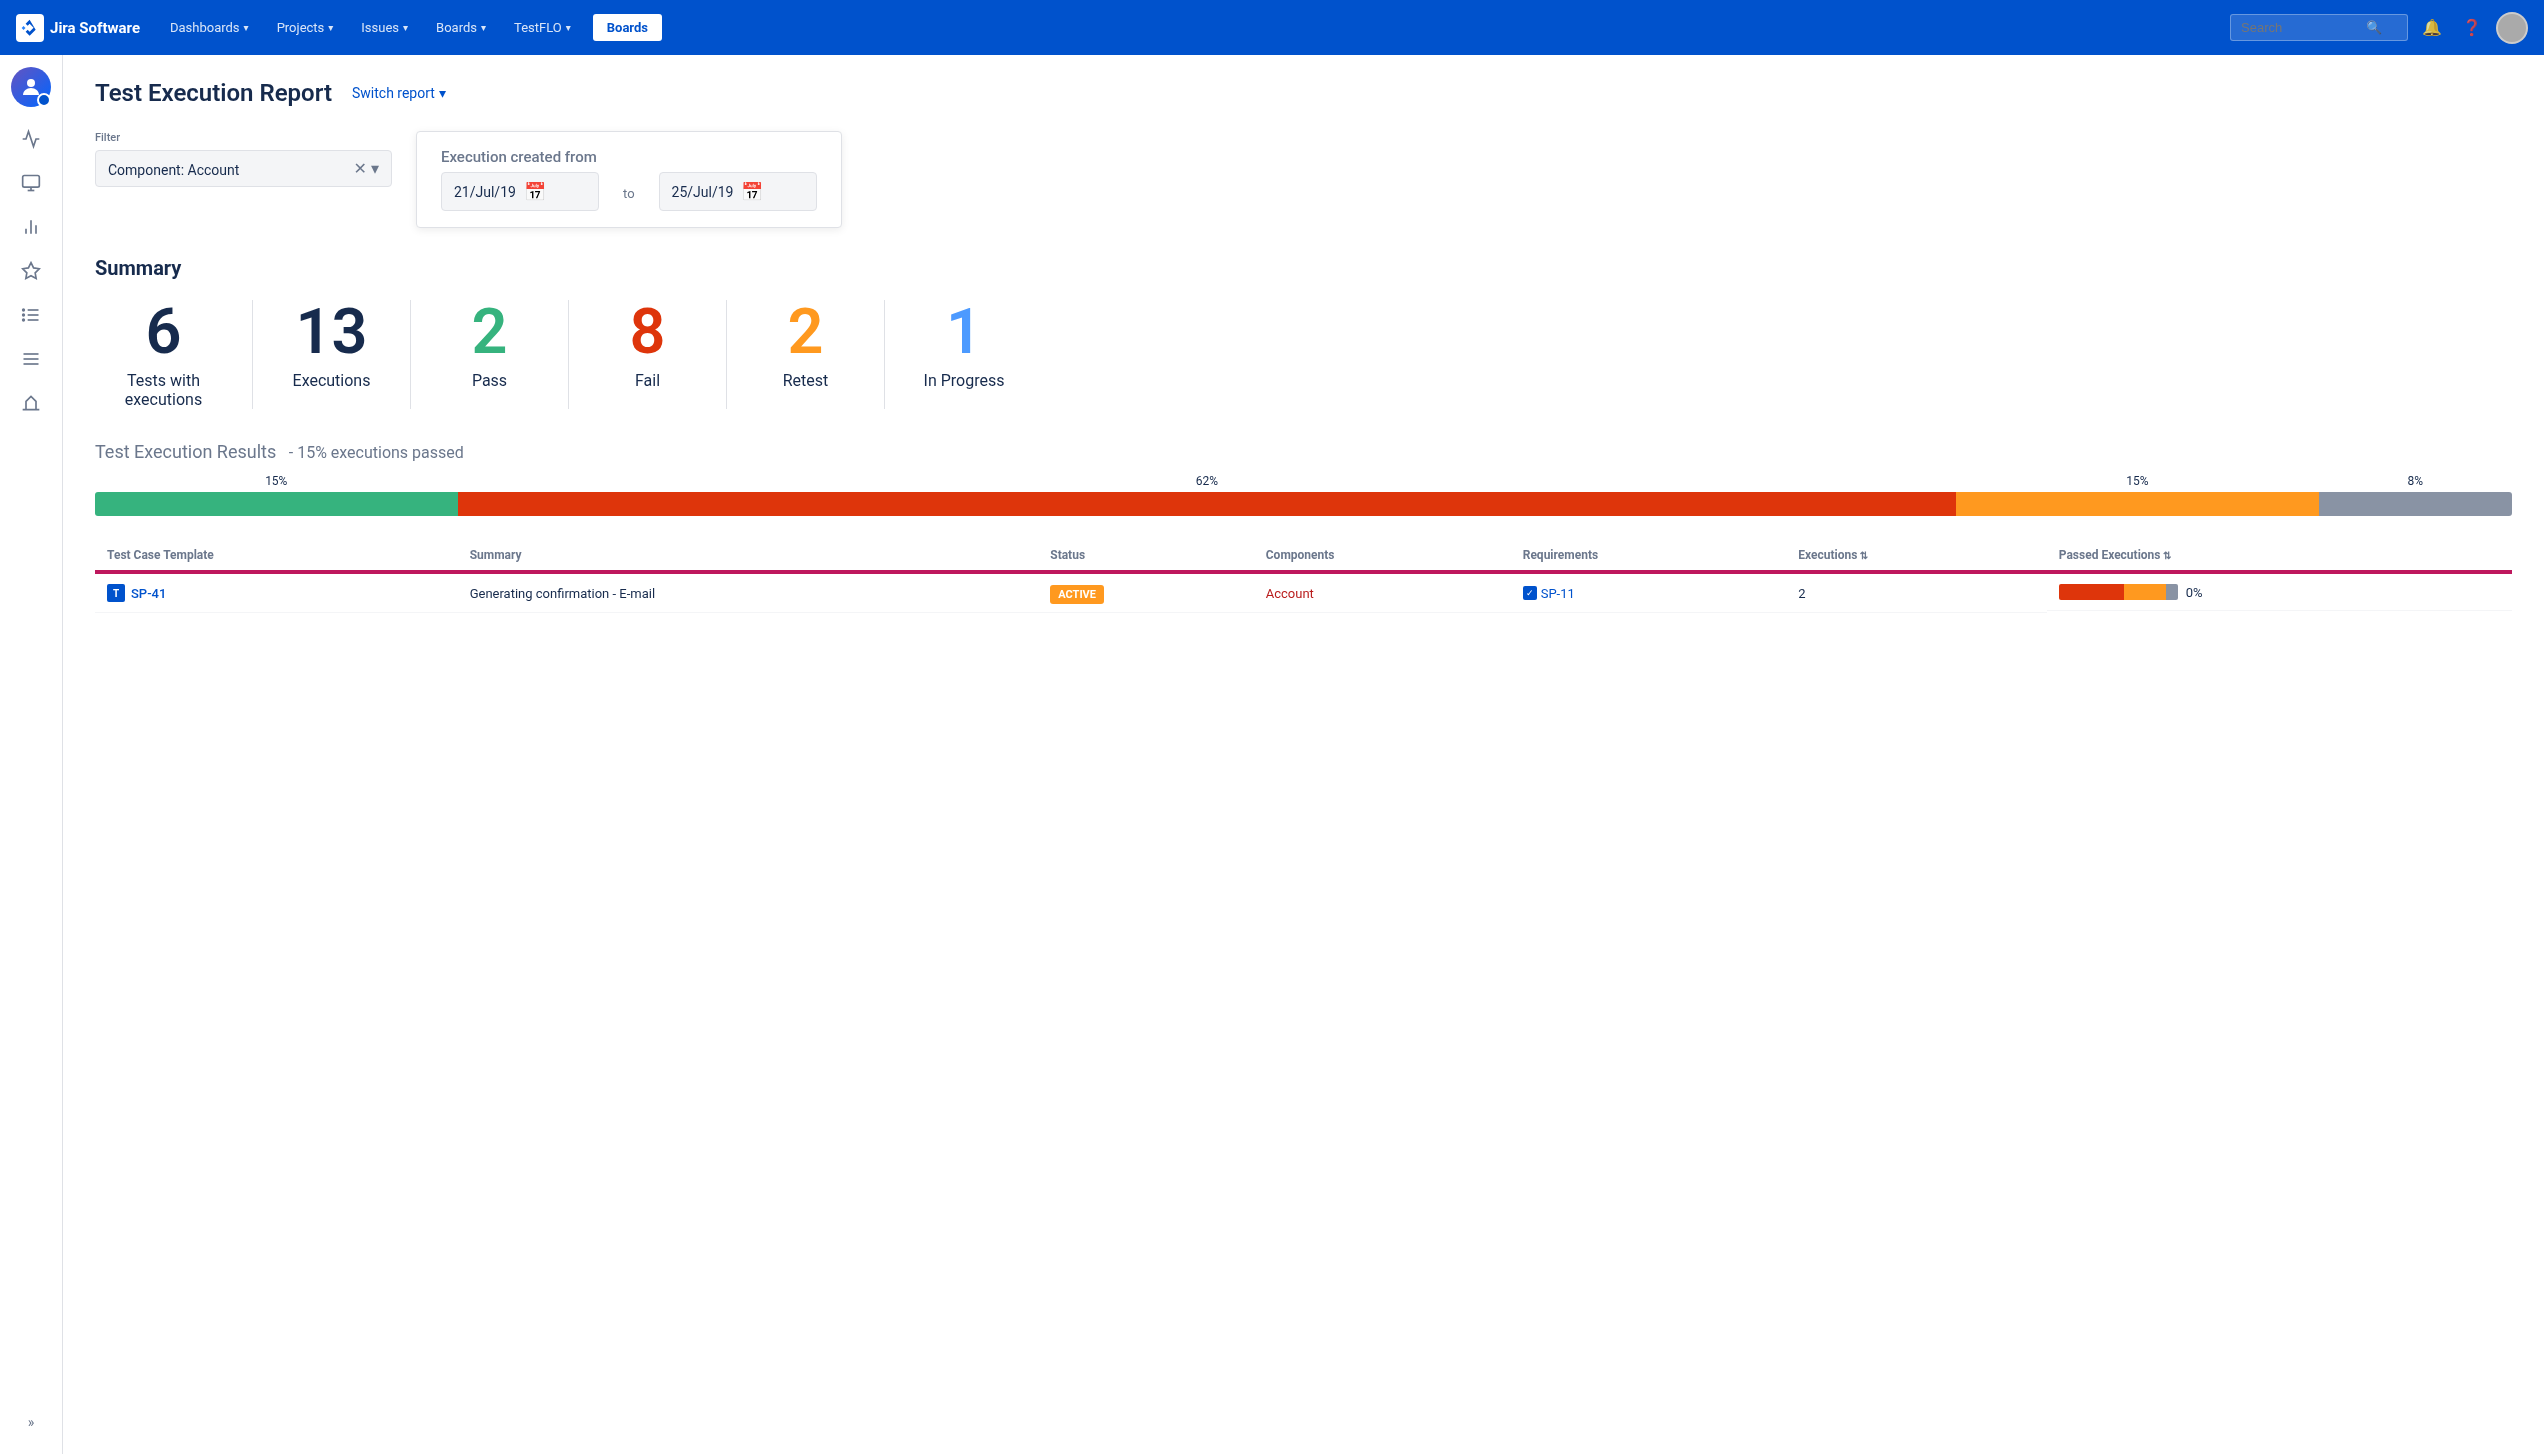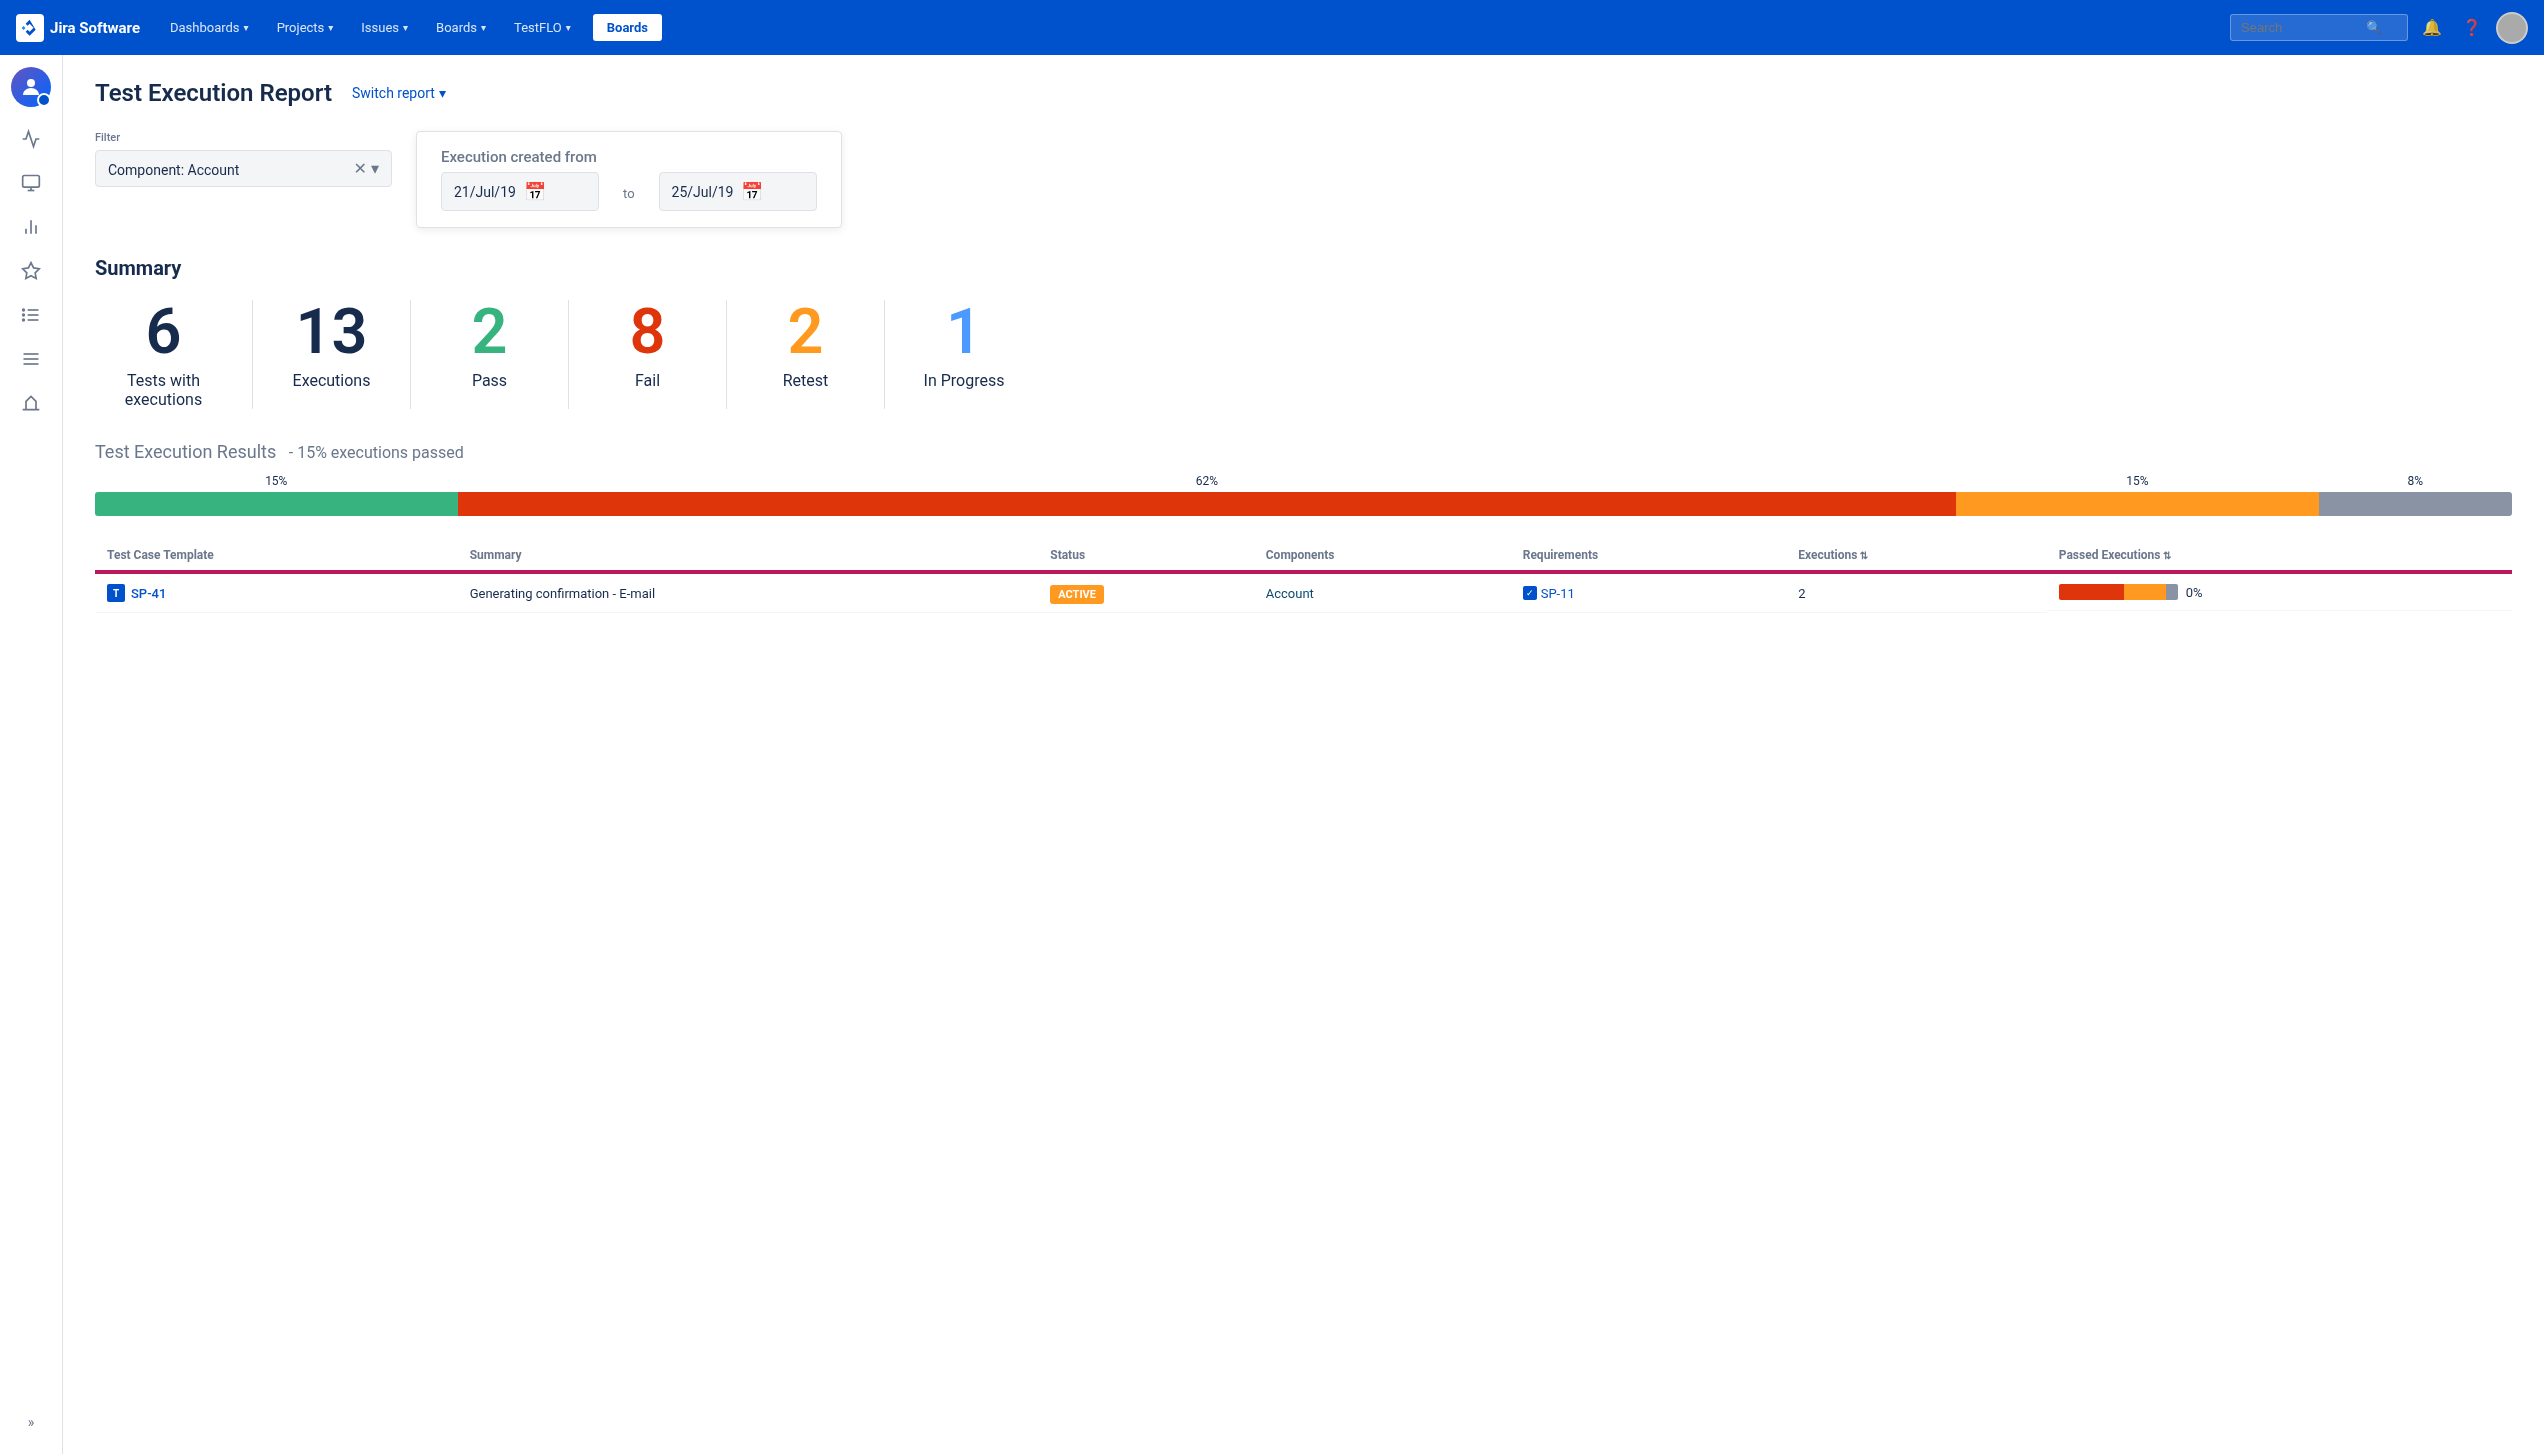--- a/index.html
+++ b/index.html
@@ -328,21 +328,21 @@
       color: white; font-size: 10px; font-weight: 700;
     }
     .status-badge {
       background: #ff991f;
       color: white;
       font-size: 11px;
       font-weight: 700;
       padding: 3px 8px;
       border-radius: 3px;
     }
-    .component-link { color: #0c4a6e; cursor: pointer; text-align: center; }
+    .component-link { color: #b91c1c; cursor: pointer; text-align: center; }
     .requirement-item {
       display: flex; align-items: center; gap: 4px;
       color: #0052cc;
     }
     .requirement-checkbox {
       width: 14px; height: 14px;
       background: #0052cc;
       border-radius: 2px;
       display: flex; align-items: center; justify-content: center;
       color: white; font-size: 9px;

